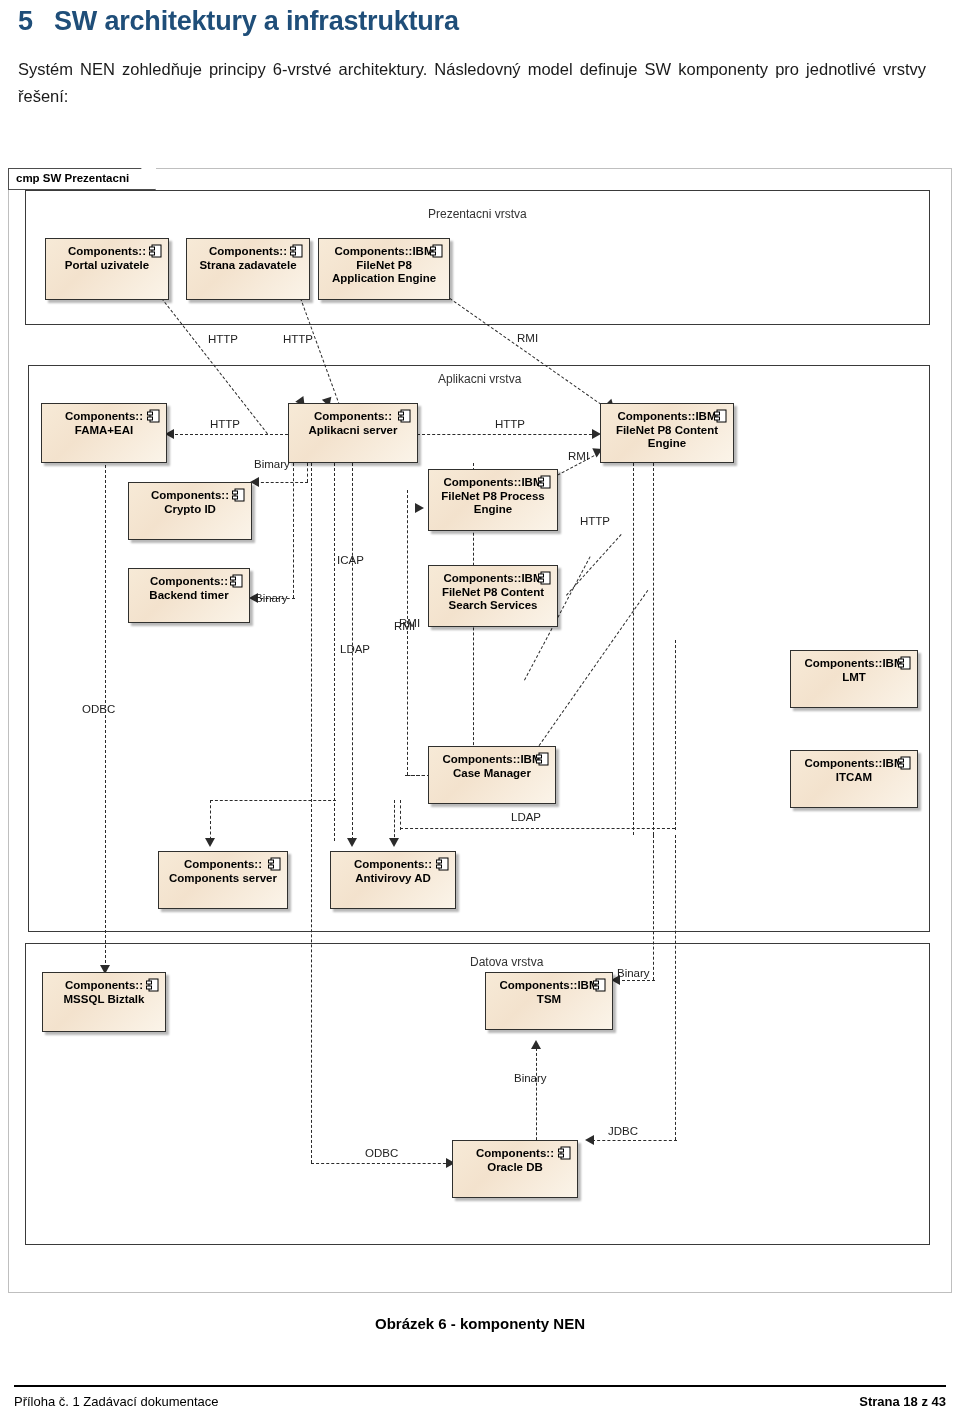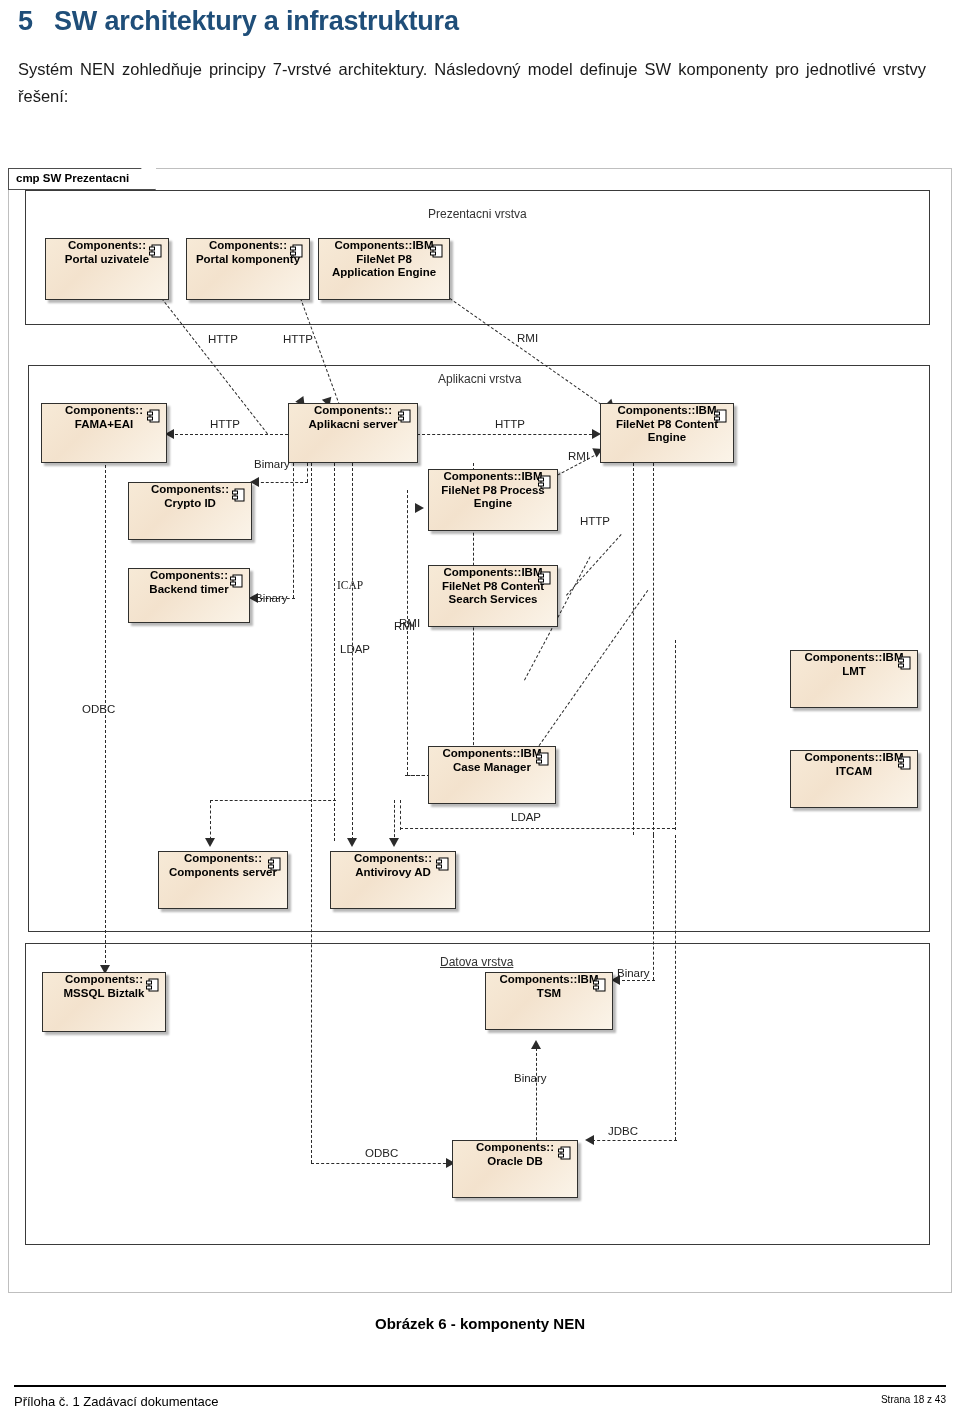--- a/index.html
+++ b/index.html
@@ -28,21 +28,21 @@
   .layer{position:absolute;border:1.4px solid #3a3a3a;background:transparent;
      box-sizing:border-box;}
   .layer-label{position:absolute;font-size:12px;color:#333;white-space:nowrap;}
 
   
   .comp{position:absolute;box-sizing:border-box;
      border:1.3px solid #30302e;
      background:linear-gradient(135deg,#f7ead7 0%,#f3e2cd 38%,#fbf4e9 100%);
      box-shadow:3px 3px 2px rgba(0,0,0,0.28);
      font-size:11.5px;font-weight:bold;color:#000;
-     text-align:center;padding-top:0;line-height:13.5px;z-index:5;}
+     text-align:center;padding-top:6px;line-height:13.5px;z-index:5;}
   .comp .l1,.comp .l2,.comp .l3{display:block;white-space:nowrap;}
   .comp-icon{position:absolute;right:6px;top:5px;width:13px;height:15px;}
 
   
   .seg{position:absolute;z-index:2;}
   .seg.h{border-top:1.4px dashed #2b2b2b;height:0;}
   .seg.v{border-left:1.4px dashed #2b2b2b;width:0;}
   .diag{position:absolute;z-index:2;transform-origin:0 0;
      border-top:1.4px dashed #2b2b2b;height:0;}
   .lbl{position:absolute;font-size:11.5px;color:#222;background:transparent;
@@ -56,42 +56,42 @@
      border-right:9px solid #2b2b2b;}
   .arr.rt{border-top:5px solid transparent;border-bottom:5px solid transparent;
      border-left:9px solid #2b2b2b;}
 
   
   #caption{position:absolute;left:0;top:1315px;width:960px;text-align:center;
      font-size:15px;font-weight:bold;color:#000;}
   #footer-rule{position:absolute;left:14px;top:1385px;width:932px;height:0;
      border-top:2px solid #000;}
   #footer-left{position:absolute;left:14px;top:1394px;font-size:13px;color:#000;}
-  #footer-right{position:absolute;right:14px;top:1394px;font-size:10px;color:#000;}
+  #footer-right{position:absolute;right:14px;top:1394px;font-size:13px;color:#000;font-weight:bold;}
 </style>
 </head>
 <body>
 
 <div id="doc-title">
   <span class="num">5</span><span>SW architektury a infrastruktura</span>
 </div>
 
-<div id="intro">Systém NEN zohledňuje principy 7-vrstvé architektury. Následovný model definuje SW komponenty pro jednotlivé vrstvy řešení:</div>
+<div id="intro">Systém NEN zohledňuje principy 6-vrstvé architektury. Následovný model definuje SW komponenty pro jednotlivé vrstvy řešení:</div>
 
 <div id="uml-frame"></div>
 <div id="frame-tab">cmp SW Prezentacni</div>
 
 <div class="layer" style="left:25px;top:190px;width:905px;height:135px;"></div>
 <div class="layer-label" style="left:428px;top:207px;">Prezentacni vrstva</div>
 
 <div class="layer" style="left:28px;top:365px;width:902px;height:567px;"></div>
 <div class="layer-label" style="left:438px;top:372px;">Aplikacni vrstva</div>
 
 <div class="layer" style="left:25px;top:943px;width:905px;height:302px;"></div>
-<div class="layer-label" style="left:440px;top:955px;text-decoration:underline;">Datova vrstva</div>
+<div class="layer-label" style="left:470px;top:955px;">Datova vrstva</div>
 
 <div class="diag" style="left:162px;top:298px;width:172px;transform:rotate(52deg);"></div>
 <div class="lbl" style="left:208px;top:333px;">HTTP</div>
 <div class="arr dn" style="left:297px;top:398px;transform:rotate(-36deg);"></div>
 
 <div class="diag" style="left:301px;top:298px;width:134px;transform:rotate:none;transform:rotate(70deg);"></div>
 <div class="lbl" style="left:283px;top:333px;">HTTP</div>
 <div class="arr dn" style="left:323px;top:398px;transform:rotate(-18deg);"></div>
 
 <div class="diag" style="left:450px;top:298px;width:200px;transform:rotate(35deg);"></div>
@@ -118,21 +118,21 @@
 <div class="seg v" style="left:105px;top:460px;height:513px;"></div>
 <div class="lbl" style="left:82px;top:703px;">ODBC</div>
 <div class="arr dn" style="left:100px;top:965px;"></div>
 
 <div class="seg v" style="left:293px;top:463px;height:135px;"></div>
 <div class="seg h" style="left:255px;top:598px;width:40px;"></div>
 <div class="lbl" style="left:255px;top:592px;">Binary</div>
 <div class="arr lt" style="left:249px;top:593px;"></div>
 
 <div class="seg v" style="left:334px;top:463px;height:378px;"></div>
-<div class="lbl" style="left:337px;top:579px;font-family:Liberation Serif, serif;">ICAP</div>
+<div class="lbl" style="left:337px;top:554px;">ICAP</div>
 <div class="seg h" style="left:210px;top:800px;width:126px;"></div>
 <div class="seg v" style="left:210px;top:800px;height:45px;"></div>
 <div class="arr dn" style="left:205px;top:838px;"></div>
 
 <div class="seg v" style="left:352px;top:463px;height:382px;"></div>
 <div class="lbl" style="left:340px;top:643px;">LDAP</div>
 <div class="arr dn" style="left:347px;top:838px;"></div>
 
 <div class="seg v" style="left:407px;top:490px;height:285px;"></div>
 <div class="seg h" style="left:407px;top:775px;width:23px;"></div>
@@ -189,21 +189,21 @@
   <span class="l2">Portal uzivatele</span>
   <svg class="comp-icon" viewBox="0 0 13 15">
     <rect x="3" y="1" width="9" height="12" fill="#fff" stroke="#000" stroke-width="1"></rect>
     <rect x="0.5" y="3" width="5" height="3" fill="#fff" stroke="#000" stroke-width="1"></rect>
     <rect x="0.5" y="8" width="5" height="3" fill="#fff" stroke="#000" stroke-width="1"></rect>
   </svg>
 </div>
 
 <div class="comp" style="left:186px;top:238px;width:124px;height:62px;">
   <span class="l1">Components::</span>
-  <span class="l2">Portal komponenty</span>
+  <span class="l2">Strana zadavatele</span>
   <svg class="comp-icon" viewBox="0 0 13 15">
     <rect x="3" y="1" width="9" height="12" fill="#fff" stroke="#000" stroke-width="1"></rect>
     <rect x="0.5" y="3" width="5" height="3" fill="#fff" stroke="#000" stroke-width="1"></rect>
     <rect x="0.5" y="8" width="5" height="3" fill="#fff" stroke="#000" stroke-width="1"></rect>
   </svg>
 </div>
 
 <div class="comp" style="left:318px;top:238px;width:132px;height:62px;">
   <span class="l1">Components::IBM</span>
   <span class="l2">FileNet P8</span>

